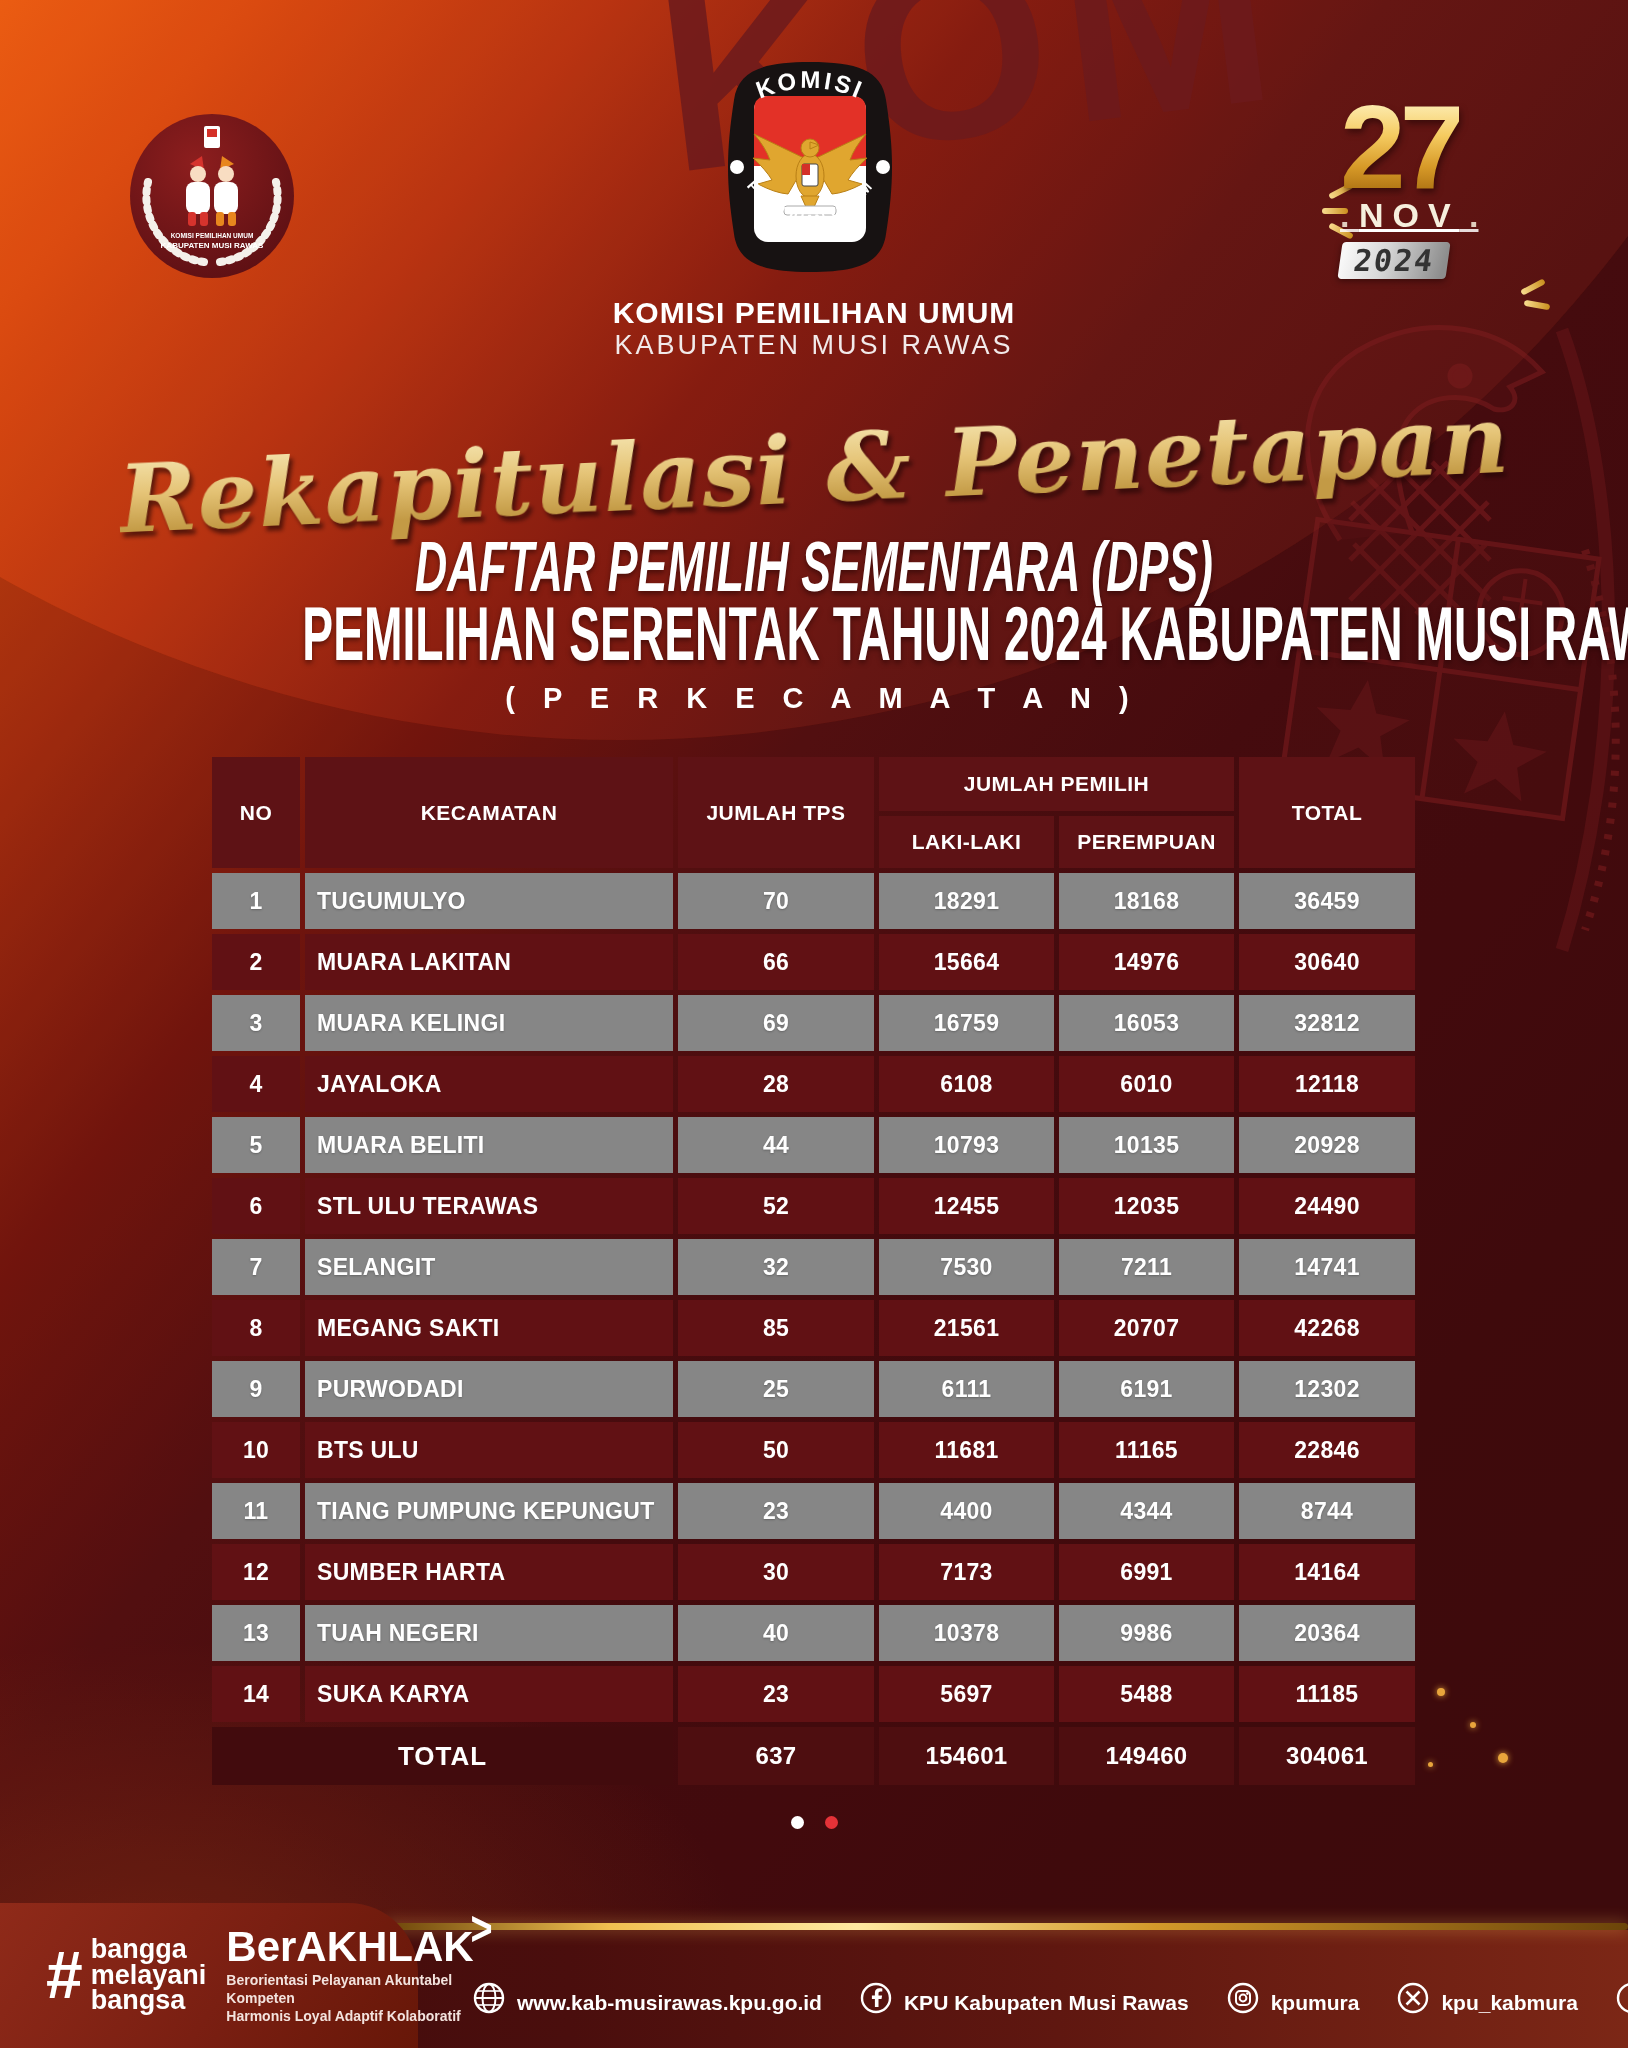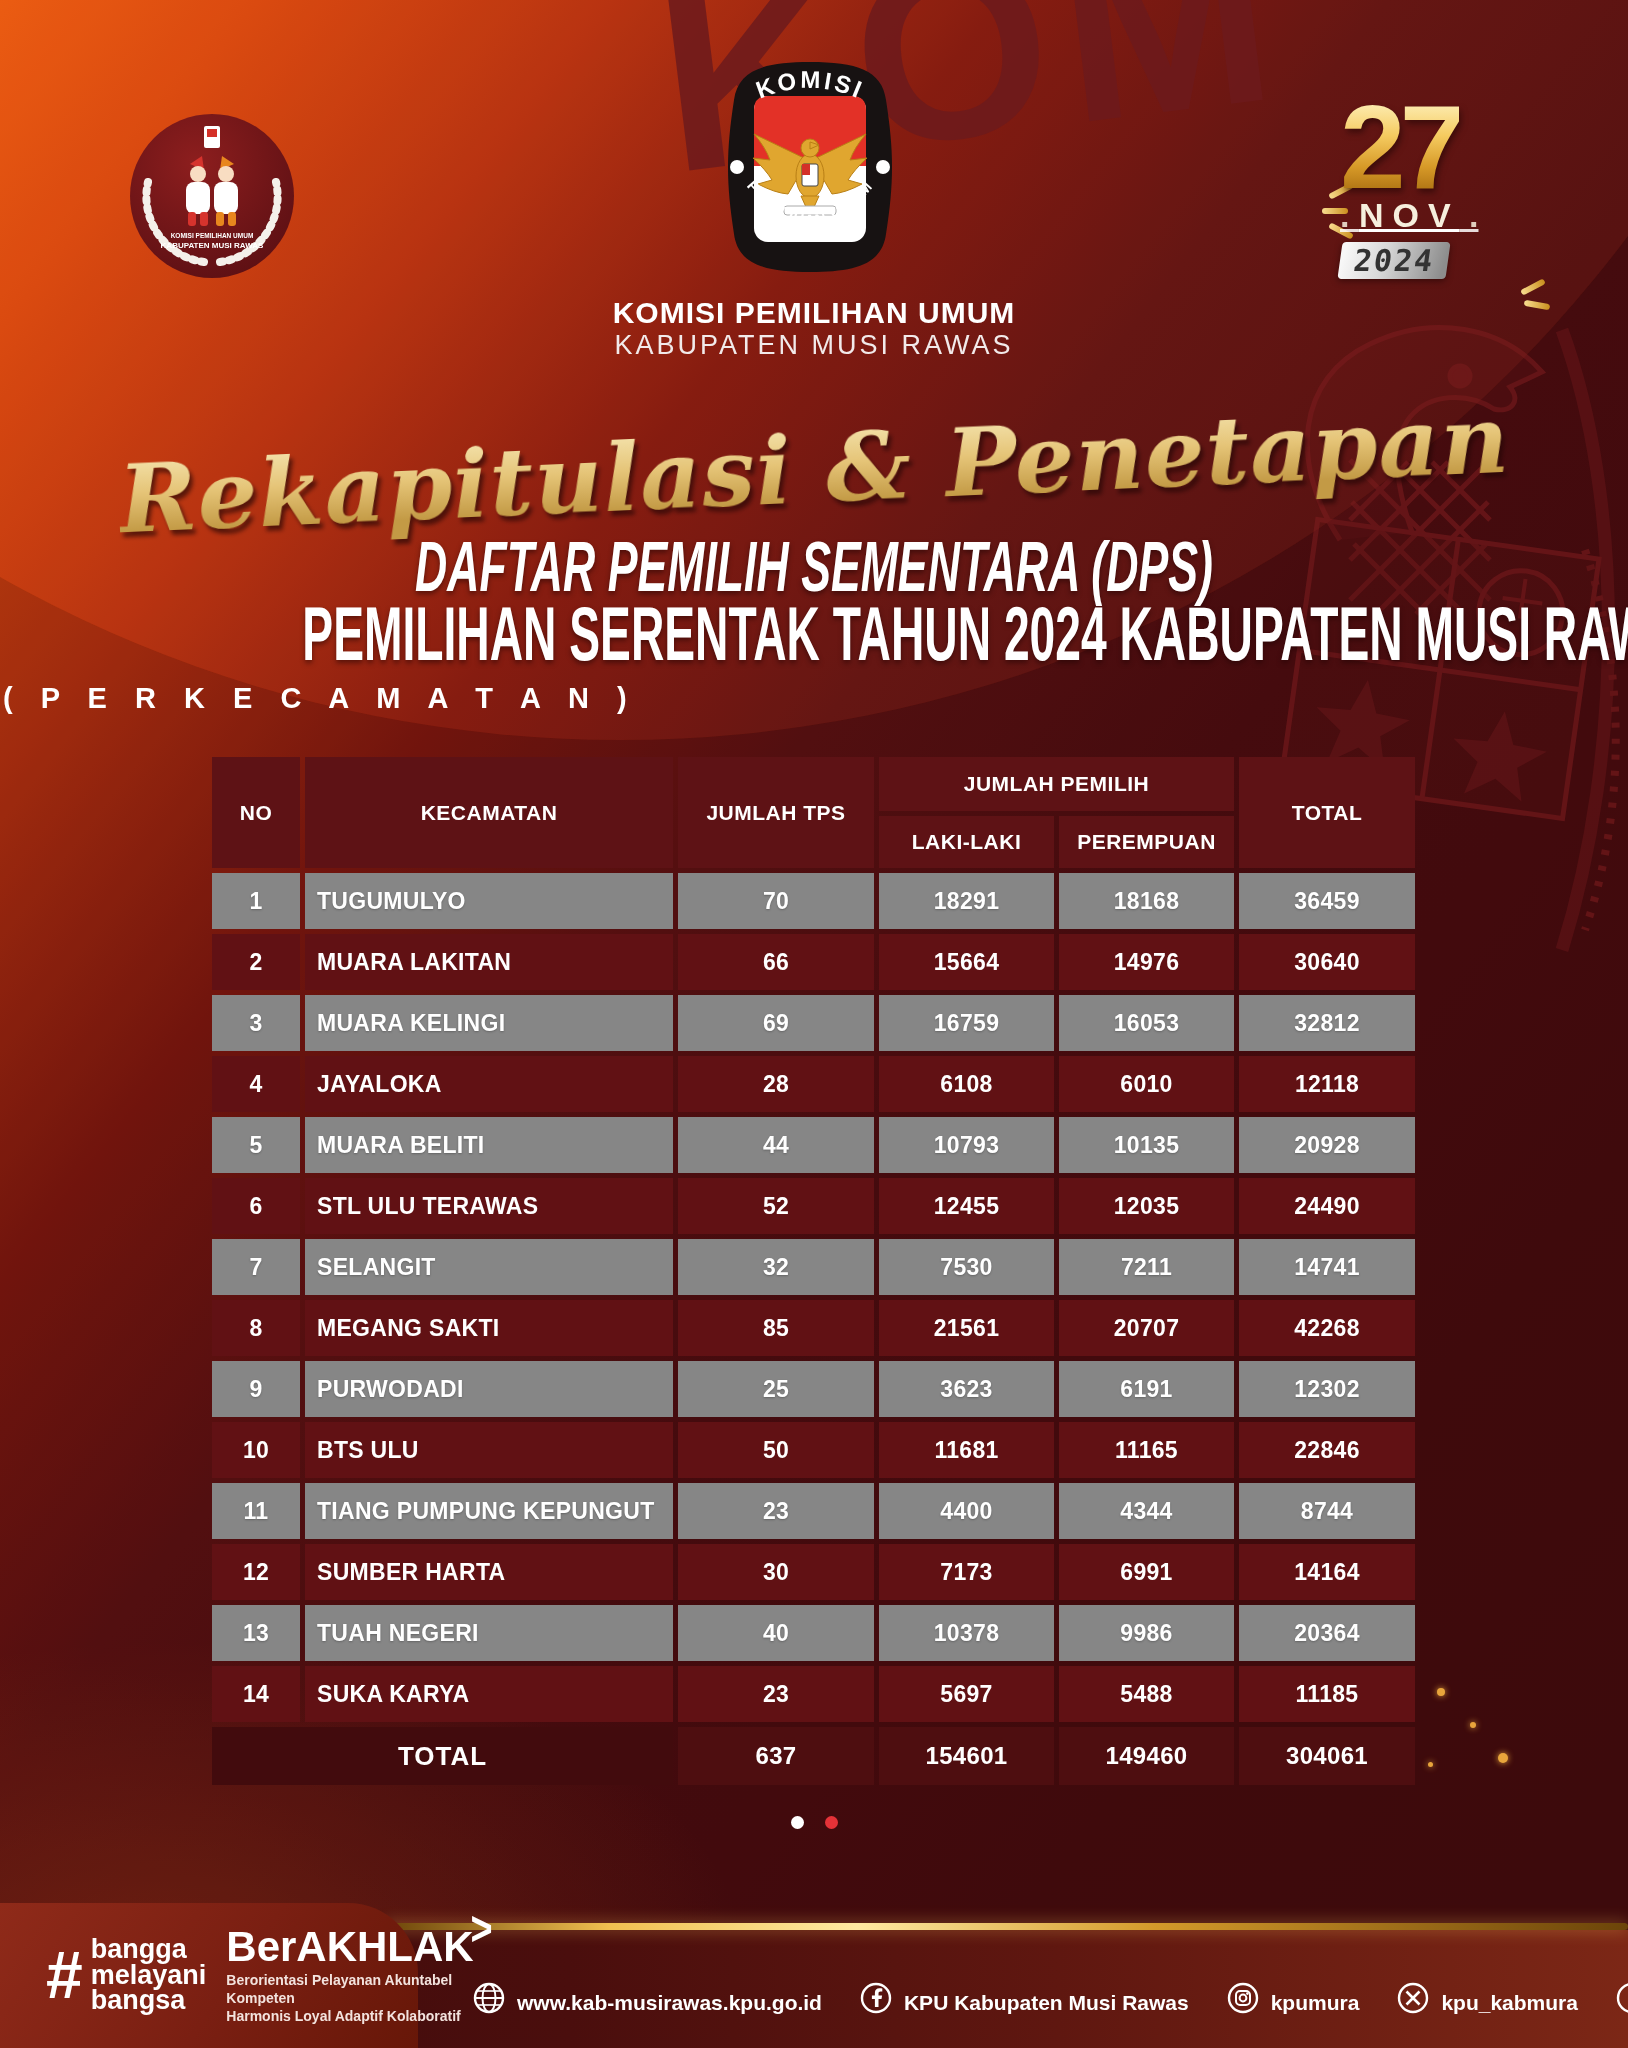--- a/index.html
+++ b/index.html
@@ -38,21 +38,21 @@
   .burst{position:absolute;width:26px;height:6px;border-radius:3px;background:linear-gradient(90deg,#f9dd90,#c98e1d);}
   
   .t-script{position:absolute;left:0;right:0;top:414px;text-align:center;transform:rotate(-2.5deg);}
   .t-script span{display:inline-block;font-family:"DejaVu Serif",serif;font-style:italic;font-weight:bold;font-size:94px;
       letter-spacing:1px;background:linear-gradient(180deg,#f4e3ad 10%,#e5c477 45%,#c39a45 80%);
       -webkit-background-clip:text;background-clip:text;color:transparent;-webkit-text-fill-color:transparent;
       filter:drop-shadow(3px 5px 2px rgba(35,5,5,.65));}
   .t-line{position:absolute;left:0;right:0;text-align:center;font-weight:bold;white-space:nowrap;}
   .t1{top:536px;font-style:italic;}.t1 span{display:inline-block;font-size:62px;line-height:1;transform:scale(.72,1.13);text-shadow:0 3px 6px rgba(30,4,4,.5);}
   .t2{top:600px;}.t2 span{display:inline-block;font-size:66px;line-height:1;transform:scale(.70,1.16);text-shadow:0 3px 6px rgba(30,4,4,.5);}
-  .t3{position:absolute;left:3px;right:0;top:682px;text-align:left;font-size:29px;font-weight:600;letter-spacing:10px;}
+  .t3{position:absolute;left:16px;right:0;top:682px;text-align:center;font-size:29px;font-weight:600;letter-spacing:10px;}
   
   table.dps{position:absolute;left:207px;top:752px;width:1213px;border-collapse:separate;border-spacing:5px;}
   .dps th{background:#5e1215;font-size:21px;font-weight:bold;letter-spacing:.5px;text-align:center;padding:0 4px;}
   .dps tr.h1{height:54px;}.dps tr.h2{height:52px;}
   .dps td{height:56px;font-size:23px;font-weight:bold;text-align:center;padding:0 4px;letter-spacing:.3px;}
   .dps td.cell-kecamatan{text-align:left;padding-left:12px;}
   .dps tr.row-gray td{background:#868686;text-shadow:0 1px 2px rgba(40,40,40,.35);}
   .dps tr.row-dark td{background:#611114;}
   .dps tr.row-total td{background:#4e0e10;height:58px;font-size:24px;}
   .dps tr.row-total td.total-label{background:#420b0d;font-size:26px;letter-spacing:1px;}
@@ -269,21 +269,21 @@
           <td class="cell-kecamatan">MEGANG SAKTI</td>
           <td class="cell-tps">85</td>
           <td class="cell-laki">21561</td>
           <td class="cell-perempuan">20707</td>
           <td class="cell-total">42268</td>
         </tr>
         <tr class="row-gray">
           <td class="cell-no">9</td>
           <td class="cell-kecamatan">PURWODADI</td>
           <td class="cell-tps">25</td>
-          <td class="cell-laki">3623</td>
+          <td class="cell-laki">6111</td>
           <td class="cell-perempuan">6191</td>
           <td class="cell-total">12302</td>
         </tr>
         <tr class="row-dark">
           <td class="cell-no">10</td>
           <td class="cell-kecamatan">BTS ULU</td>
           <td class="cell-tps">50</td>
           <td class="cell-laki">11681</td>
           <td class="cell-perempuan">11165</td>
           <td class="cell-total">22846</td>

